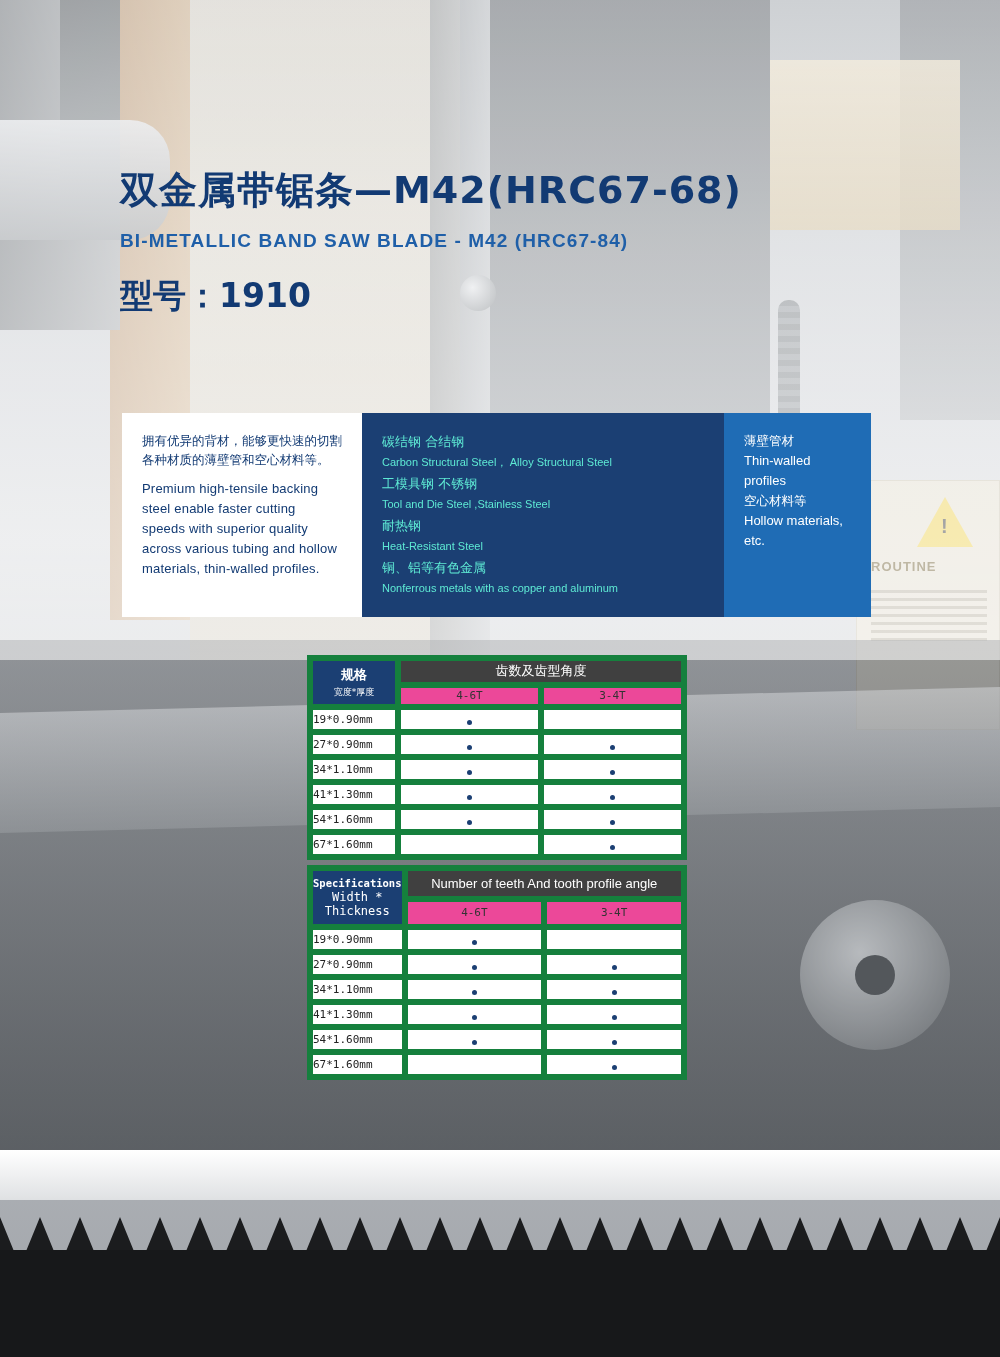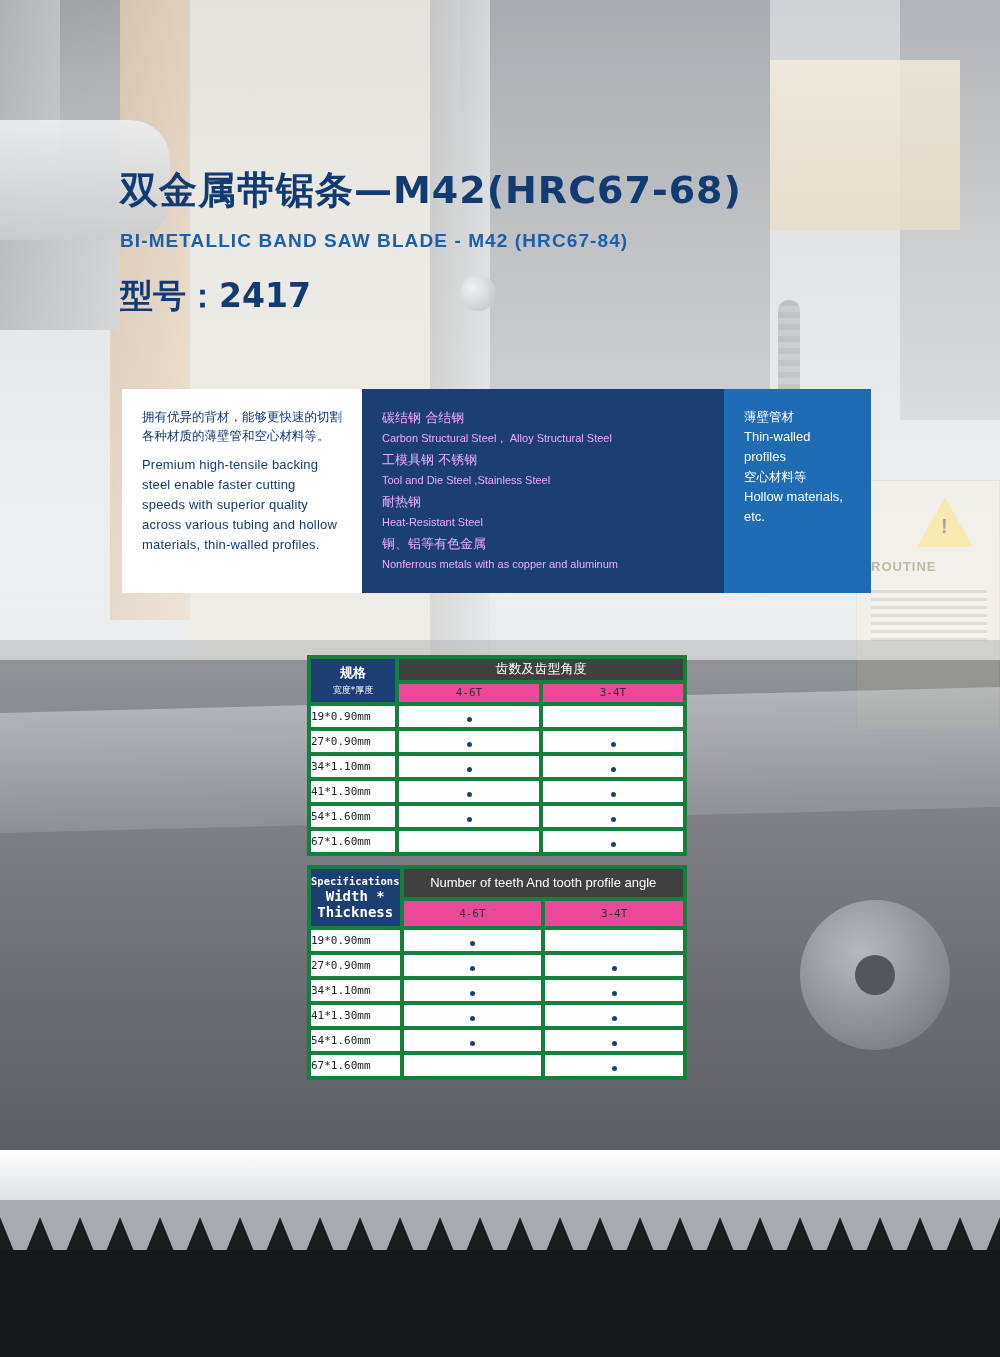--- a/index.html
+++ b/index.html
@@ -74,43 +74,43 @@
 
   .title-block { position:absolute; left:120px; top:165px; }
   .title-cn { font-size:38px; font-weight:bold; color:#123a73; letter-spacing:1px;
               font-family:"DejaVu Sans", sans-serif; }
   .title-en { margin-top:14px; font-size:19px; font-weight:bold; color:#1f5fa8;
               letter-spacing:1.1px; }
   .model { margin-top:22px; font-size:33px; font-weight:bold; color:#123a73;
            font-family:"DejaVu Sans", sans-serif; }
 
   
-  .cards { position:absolute; left:122px; top:389px; display:flex; align-items:stretch; }
+  .cards { position:absolute; left:122px; top:413px; display:flex; align-items:stretch; }
   .card { padding:18px 20px; }
   .card-white { width:240px; background:#ffffff; color:#123a73; }
-  .card-navy  { width:362px; background:#1b3f73; color:#f0abfc; }
+  .card-navy  { width:362px; background:#1b3f73; color:#5eead4; }
   .card-blue  { width:147px; background:#1f6cb5; color:#ffffff; }
   .card-white .ln { font-size:12.5px; line-height:19px; }
   .card-white .ln.cn { font-family:"DejaVu Sans", sans-serif; }
   .card-white .en { margin-top:10px; font-size:13px; line-height:20px; letter-spacing:.2px; }
   .card-navy .cn { font-family:"DejaVu Sans", sans-serif; font-size:13px; line-height:21px; }
   .card-navy .en { font-size:11px; line-height:21px; }
   .card-blue .cn { font-family:"DejaVu Sans", sans-serif; font-size:12.5px; line-height:20px; }
   .card-blue .en { font-size:13px; line-height:20px; }
 
   
   .tbl { position:absolute; background:#ffffff; border-collapse:collapse; }
   table.spec { border-collapse:collapse; width:380px; background:#fff; }
-  table.spec td, table.spec th { border:4px solid #15803d; padding:0; }
+  table.spec td, table.spec th { border:6px solid #15803d; padding:0; }
   .hd-spec { background:#1b3f73; color:#fff; width:88px; text-align:center;
              font-family:"DejaVu Sans", sans-serif; }
   .hd-spec .l1 { font-size:13px; font-weight:bold; padding-top:5px; }
   .hd-spec .l2 { font-size:9px; padding:2px 0 5px; }
   .hd-spec.en .l1 { font-family:"DejaVu Sans Mono", monospace; font-size:10.5px; font-weight:bold; padding-top:6px;}
-  .hd-spec.en .l2 { font-family:"DejaVu Sans Mono", monospace; font-size:14px; padding:1px 0 6px;font-weight:bold;}
+  .hd-spec.en .l2 { font-family:"DejaVu Sans Mono", monospace; font-size:12px; padding:1px 0 6px;}
   .hd-teeth { background:#404040; color:#fff; text-align:center; font-size:13px; height:22px;
               font-family:"DejaVu Sans", sans-serif; }
   .hd-teeth.en { font-family:"Liberation Sans", sans-serif; font-size:13px; }
   .sub-th { text-align:center; font-size:11px; color:#333; height:20px; background:#ec4899;
             font-family:"DejaVu Sans Mono", monospace; }
   td.size { font-size:11px; color:#222; padding:4px 0 4px 14px; height:25px;
             font-family:"DejaVu Sans Mono", monospace; }
   td.cell { text-align:center; height:25px; }
   .dot { display:inline-block; width:5px; height:5px; border-radius:50%; background:#1b3f73; }
 
@@ -153,21 +153,21 @@
   <div class="bladehl"></div>
   <div class="bladeteeth"></div>
   <div class="bladebody"></div>
 </div>
 
 <div id="content">
 
   <div class="title-block">
     <div class="title-cn">双金属带锯条—M42(HRC67-68)</div>
     <div class="title-en">BI-METALLIC BAND SAW BLADE - M42 (HRC67-84)</div>
-    <div class="model">型号：2417</div>
+    <div class="model">型号：1910</div>
   </div>
 
   <div class="cards">
 
     <div class="card card-white">
       <div class="ln cn">拥有优异的背材，能够更快速的切割各种材质的薄壁管和空心材料等。</div>
       <div class="en">Premium high-tensile backing steel enable faster cutting speeds with superior quality across various tubing and hollow materials, thin-walled profiles.</div>
     </div>
 
     <div class="card card-navy">

